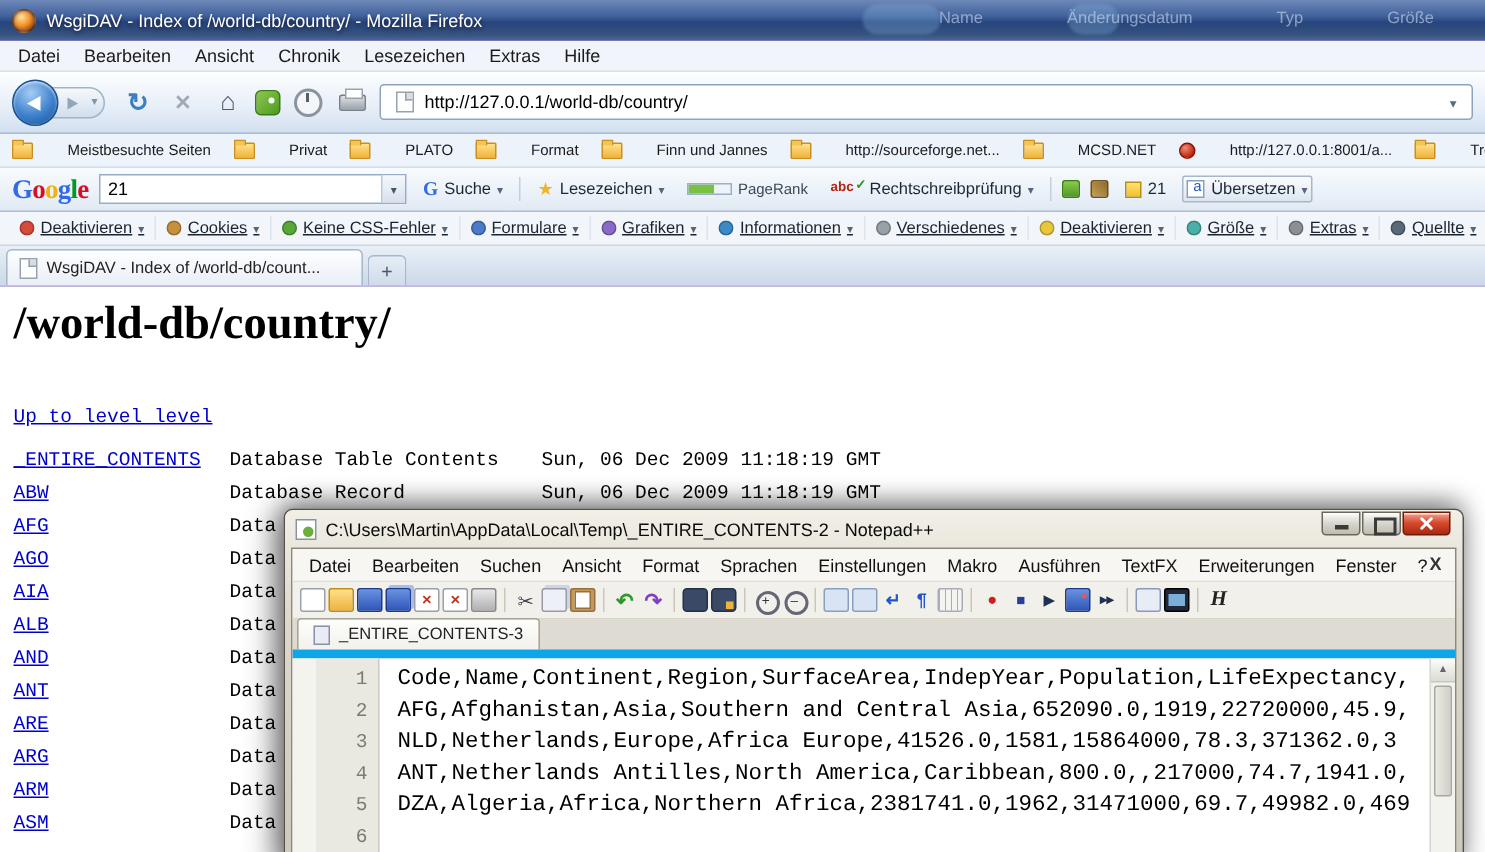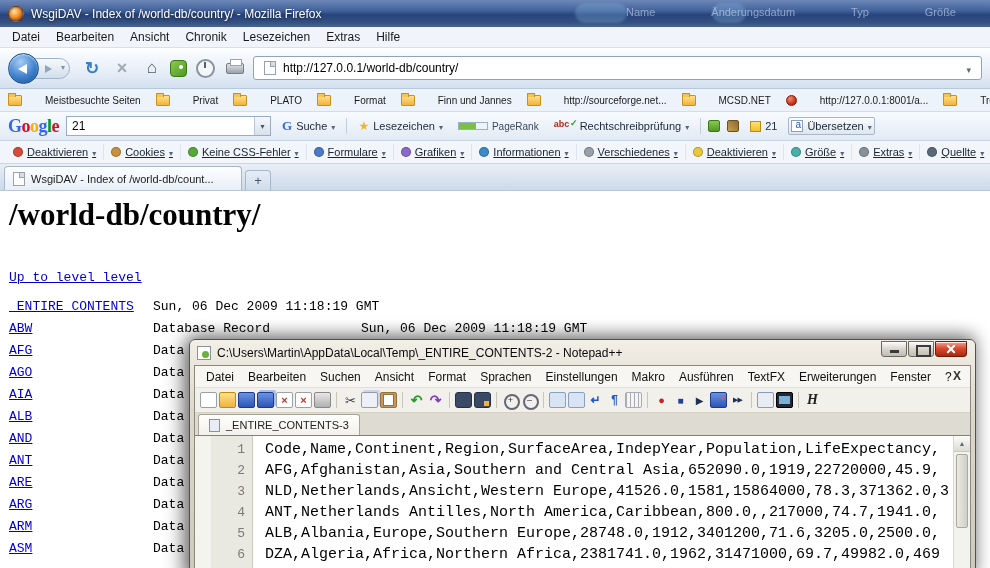--- a/index.html
+++ b/index.html
@@ -196,21 +196,21 @@
   [data-icon="record-macro-icon"]::after{content:"●";color:#cc2020;font-size:11px}
   [data-icon="stop-macro-icon"]::after{content:"■";color:#24409a;font-size:10px}
   [data-icon="play-macro-icon"]::after{content:"▶";color:#203050;font-size:10px}
   [data-icon="save-macro-icon"]::after{content:"●";color:#ff5040;font-size:7px;position:absolute;right:1px;top:1px}
   [data-icon="run-multi-icon"]::after{content:"▶▶";color:#203050;font-size:7px;letter-spacing:-1px}
   [data-icon="doc-switch-icon"]{background:#e8ecf4;border:1px solid #8899bb}
   [data-icon="monitor-icon"]{background:#202838;border:1px solid #000}
   [data-icon="monitor-icon"]::after{content:"";width:11px;height:8px;background:#7ab0d8}
   [data-icon="hex-icon"]::after{content:"H";font-family:"Liberation Serif",serif;font-style:italic;font-weight:bold;font-size:14px;color:#222}
 
-  .npp-tabbar { height:23px; flex:0 0 23px; background:#dedbd2; border-bottom:1px solid #0ea5e9;
+  .npp-tabbar { height:23px; flex:0 0 23px; background:#dedbd2; border-bottom:6px solid #0ea5e9;
     display:flex; align-items:flex-end; padding:20px 3px 0; }
   .npp-tab { height:21px; background:linear-gradient(#fefefd,#f2f1eb); border:1px solid #a8a598; border-bottom:none;
     border-radius:3px 3px 0 0; display:flex; align-items:center; gap:6px; padding:0 10px; }
   .doc-ico { width:11px; height:13px; background:#e9ebf5; border:1px solid #8890aa; flex:0 0 11px; }
   .npp-tab-label { font-size:11px; color:#222; white-space:nowrap; }
 
   .npp-edit { flex:1; display:flex; background:#fff; overflow:hidden; }
   .gutter { width:58px; flex:0 0 58px; border-right:1px solid #c9c9c0; padding-top:3px;
     background:linear-gradient(90deg,#f4f4ee 0 16px,#e9e9e2 16px); }
   .lnum { height:21px; line-height:21px; text-align:right; padding-right:7px;
@@ -448,20 +448,21 @@
       <div class="newtab">+</div>
     </div>
 
     <div class="page">
       <div class="page-title">/world-db/country/</div>
       <a class="up-link">Up to level level</a>
       <div class="listing">
 
           <div class="lrow">
             <span class="c-name">_ENTIRE_CONTENTS</span>
+            <span class="c-type">Database Table Contents</span>
             <span class="c-date">Sun, 06 Dec 2009 11:18:19 GMT</span>
           </div>
 
           <div class="lrow">
             <span class="c-name">ABW</span>
             <span class="c-type">Database Record</span>
             <span class="c-date">Sun, 06 Dec 2009 11:18:19 GMT</span>
           </div>
 
           <div class="lrow">
@@ -609,23 +610,22 @@
           <div class="lnum">1</div>
             <div class="lnum">2</div>
             <div class="lnum">3</div>
             <div class="lnum">4</div>
             <div class="lnum">5</div>
             <div class="lnum">6</div>
         </div>
         <div class="code">
           <div class="cline">Code,Name,Continent,Region,SurfaceArea,IndepYear,Population,LifeExpectancy,</div>
             <div class="cline">AFG,Afghanistan,Asia,Southern and Central Asia,652090.0,1919,22720000,45.9,</div>
-            <div class="cline">NLD,Netherlands,Ansicht,Western Europe,41526.0,1581,15864000,78.3,371362.0,3</div>
+            <div class="cline">NLD,Netherlands,Europe,Africa Europe,41526.0,1581,15864000,78.3,371362.0,3</div>
             <div class="cline">ANT,Netherlands Antilles,North America,Caribbean,800.0,,217000,74.7,1941.0,</div>
-            <div class="cline">ALB,Albania,Europe,Southern Europe,28748.0,1912,3401200,71.6,3205.0,2500.0,</div>
             <div class="cline">DZA,Algeria,Africa,Northern Africa,2381741.0,1962,31471000,69.7,49982.0,469</div>
         </div>
         <div class="vsb">
           <span class="arr"></span>
           <span class="thumb"></span>
         </div>
       </div>
     </div>
   </div>
 

